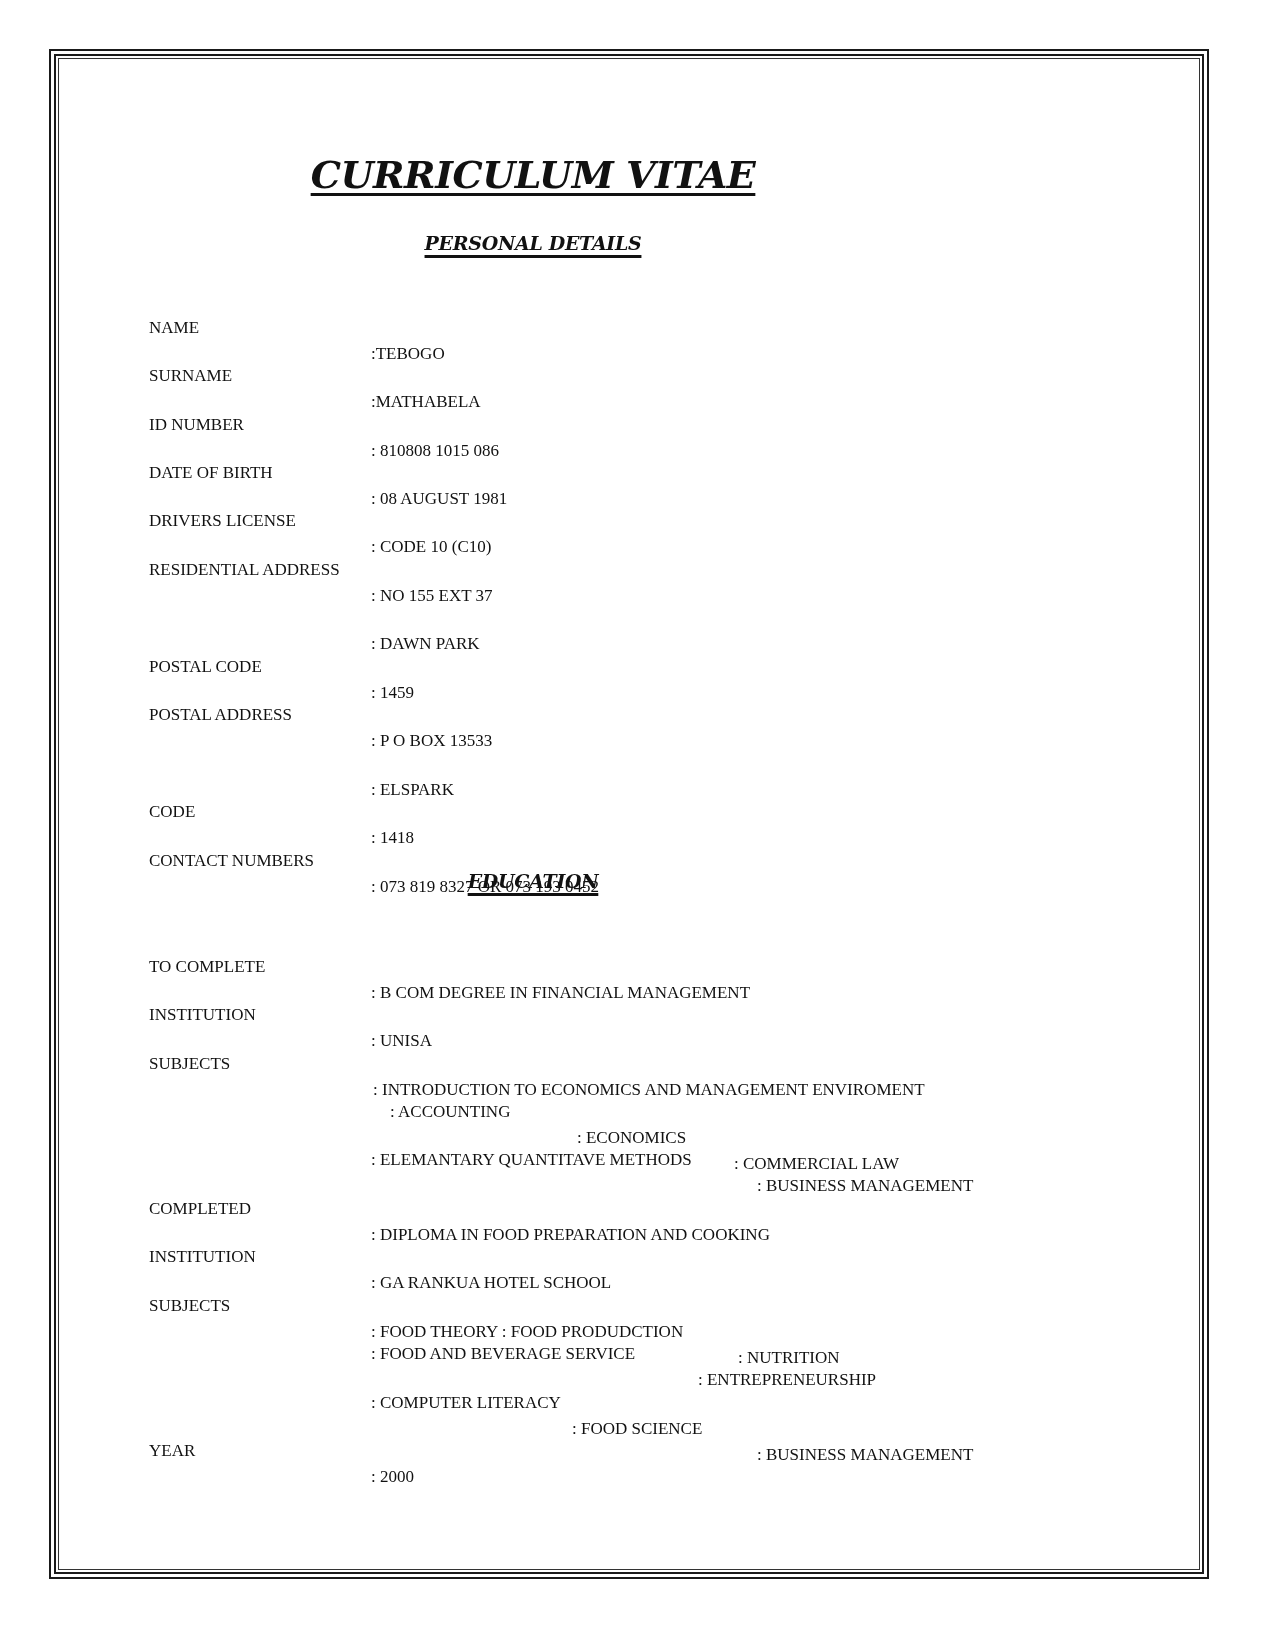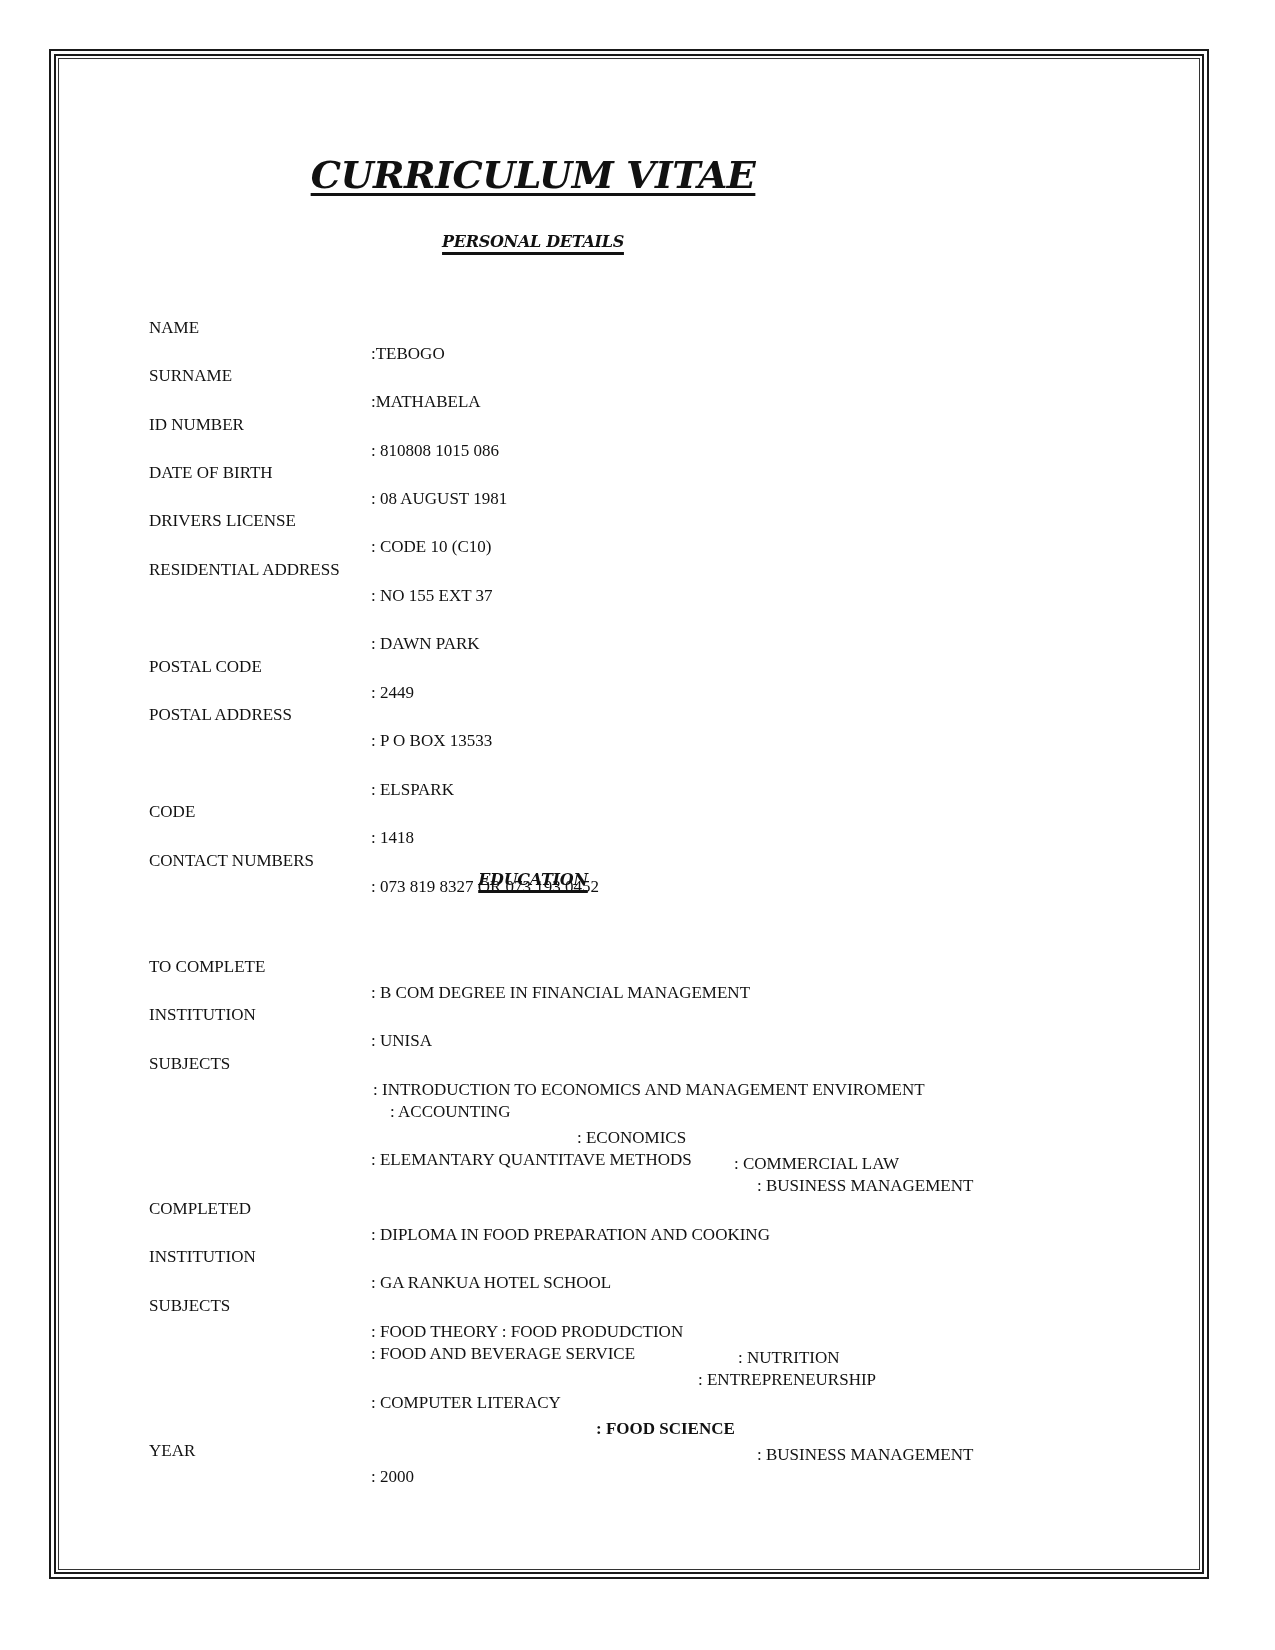--- a/index.html
+++ b/index.html
@@ -17,21 +17,21 @@
     content:""; position:absolute; left:7px; top:7px; right:7px; bottom:7px;
     border:1px solid #333;
   }
   .heading {
     position:absolute; left:0; width:1066px; text-align:center;
     font-style:italic; font-weight:bold; text-decoration:underline;
     text-decoration-thickness:3px; text-underline-offset:5px;
     font-family:"DejaVu Serif","Liberation Serif",serif;
   }
   .title { top:152px; font-size:38px; letter-spacing:-0.5px; }
-  .sub { font-size:16px; letter-spacing:-0.3px; }
+  .sub { font-size:19px; letter-spacing:-0.3px; }
   .row { position:absolute; left:0; height:26px; font-size:17px; line-height:26px; white-space:pre; }
   .lbl { position:absolute; left:149px; }
   .val { position:absolute; left:371px; }
   .seg { position:absolute; }
 </style>
 </head>
 <body>
 
 <div class="page-border"></div>
 
@@ -61,21 +61,21 @@
 <div class="row" style="top:531px;">
   <span class="lbl">RESIDENTIAL ADDRESS</span>
   <span class="val">: NO 155 EXT 37</span>
 </div>
 <div class="row" style="top:579px;">
   <span class="lbl"></span>
   <span class="val">: DAWN PARK</span>
 </div>
 <div class="row" style="top:628px;">
   <span class="lbl">POSTAL CODE</span>
-  <span class="val">: 2449</span>
+  <span class="val">: 1459</span>
 </div>
 <div class="row" style="top:676px;">
   <span class="lbl">POSTAL ADDRESS</span>
   <span class="val">: P O BOX 13533</span>
 </div>
 <div class="row" style="top:725px;">
   <span class="lbl"></span>
   <span class="val">: ELSPARK</span>
 </div>
 <div class="row" style="top:773px;">
@@ -122,19 +122,19 @@
   <span class="lbl">SUBJECTS</span>
   <span class="seg" style="left:371px;">: FOOD THEORY : FOOD PRODUDCTION</span>
   <span class="seg" style="left:738px;">: NUTRITION</span>
 </div>
 <div class="row" style="top:1315px;">
   <span class="seg" style="left:371px;">: FOOD AND BEVERAGE SERVICE</span>
   <span class="seg" style="left:698px;">: ENTREPRENEURSHIP</span>
 </div>
 <div class="row" style="top:1364px;">
   <span class="seg" style="left:371px;">: COMPUTER LITERACY</span>
-  <span class="seg" style="left:596px;font-weight:bold;">: FOOD SCIENCE</span>
+  <span class="seg" style="left:572px;">: FOOD SCIENCE</span>
   <span class="seg" style="left:757px;">: BUSINESS MANAGEMENT</span>
 </div>
 <div class="row" style="top:1412px;">
   <span class="lbl">YEAR</span>
   <span class="val">: 2000</span>
 </div>
 
 </body></html>

